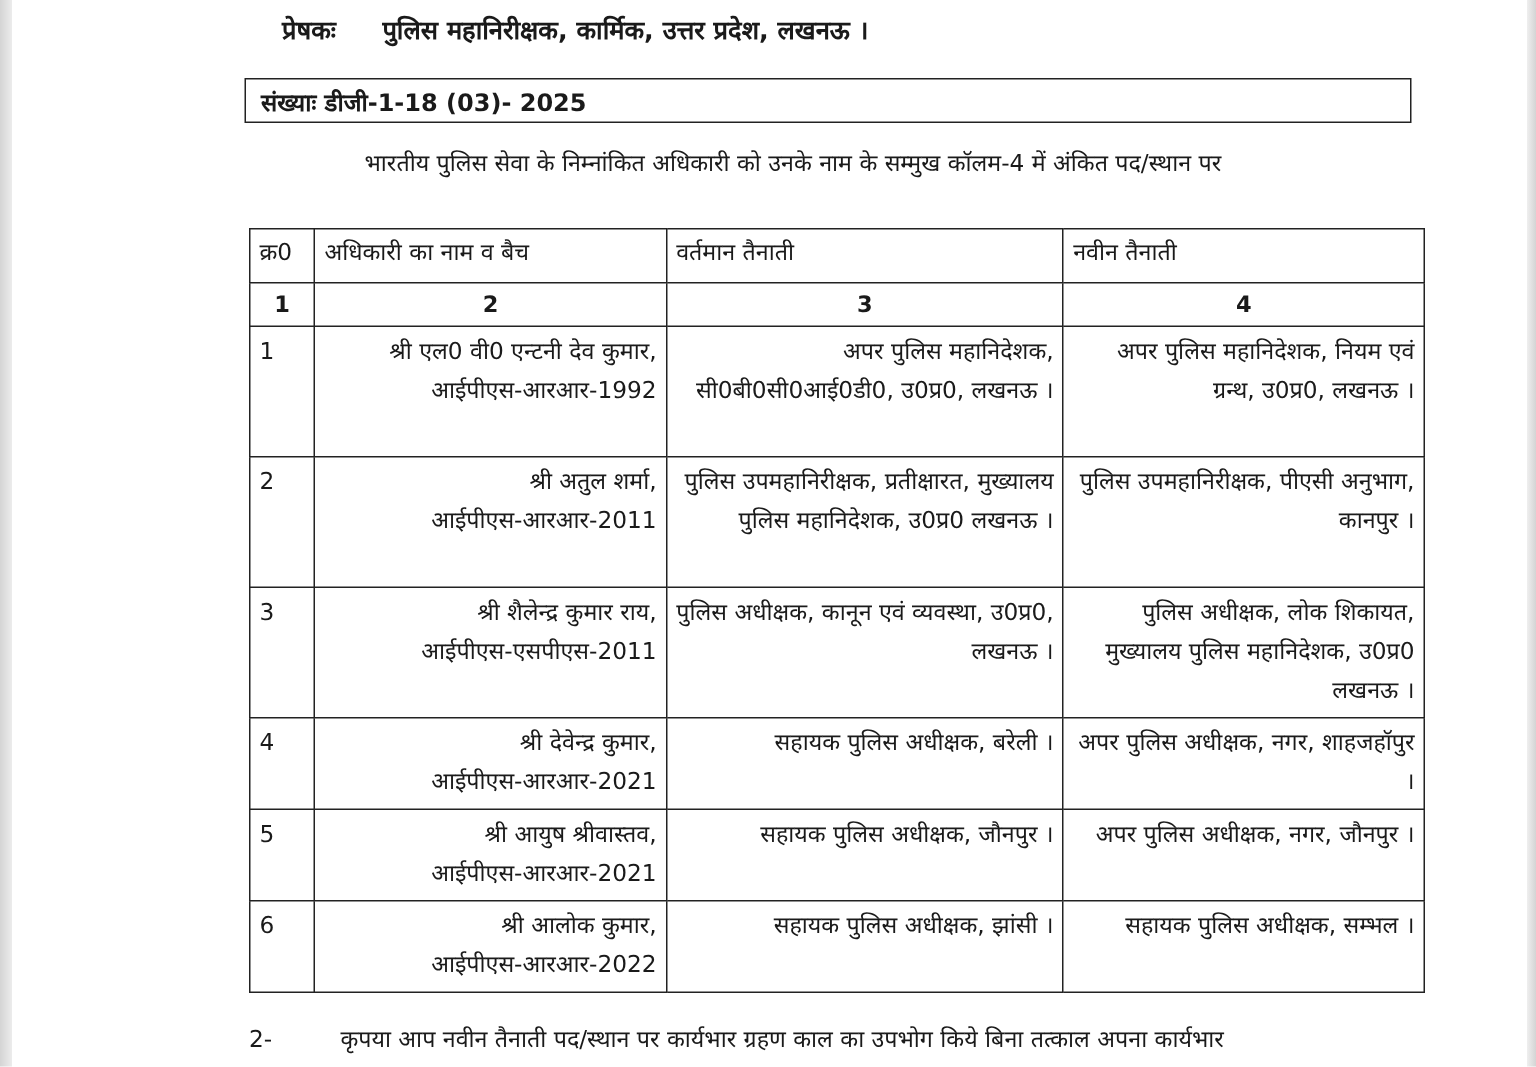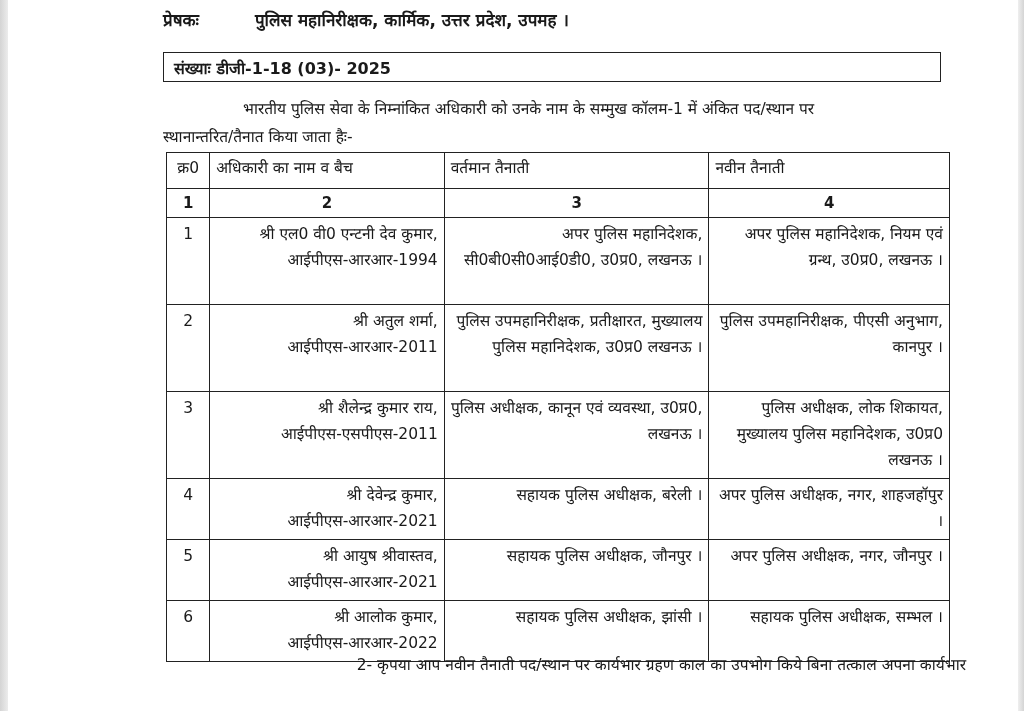--- a/index.html
+++ b/index.html
@@ -17,21 +17,21 @@
   .edge-right {
     position: absolute; right: 0; top: 0; width: 6px; height: 711px;
     background: linear-gradient(to left, #d4d4d4, #efefef);
   }
   .page { position: absolute; left: 0; top: 0; width: 1024px; height: 711px; }
 
   .sender {
     position: absolute; left: 163px; top: 8px;
     font-size: 17px; font-weight: bold; white-space: nowrap;
   }
-  .sender .lbl { display: inline-block; width: 86px; }
+  .sender .lbl { display: inline-block; width: 86px; text-align: center; }
 
   .ref-box {
     position: absolute; left: 163px; top: 52px; width: 778px; height: 30px;
     border: 1.5px solid #222; box-sizing: border-box;
     font-size: 16px; font-weight: bold;
   }
   .ref-box .num { position: absolute; left: 10px; top: 4px; }
   .ref-box .date { position: absolute; right: 10px; top: 3px; white-space: pre; }
 
   .intro {
@@ -44,53 +44,52 @@
   table.posting {
     position: absolute; left: 166px; top: 152px; width: 784px;
     border-collapse: collapse; font-size: 15.5px;
   }
   table.posting td, table.posting th {
     border: 1.5px solid #222; vertical-align: top;
     padding: 3px 6px; line-height: 26px; text-align: right;
   }
   table.posting th { font-weight: normal; text-align: left; height: 30px; padding-top: 2px; }
   table.posting .idx { text-align: center; font-weight: bold; font-size: 15px; height: 26px; padding: 1px; }
-  table.posting .sn { text-align: center; width: 30px; }
+  table.posting .sn { text-align: left; width: 30px; }
   table.posting .c2 { width: 220px; }
   table.posting .c3 { width: 250px; }
   table.posting .c4 { width: 226px; }
   .row-tall td { height: 80px; }
   .row-mid td { height: 54px; }
 
   .para2 {
-    position: absolute; left: 166px; top: 653px; width: 800px;
-    font-size: 15.5px; white-space: nowrap; text-align: right;
+    position: absolute; left: 166px; top: 681px; width: 800px;
+    font-size: 15.5px; white-space: nowrap;
   }
   .para2 .pn { display: inline-block; width: 56px; }
 </style>
 </head>
 <body>
 
 <div class="edge-left"></div>
 <div class="edge-right"></div>
 
 <div class="page">
 
   <div class="sender">
     <span class="lbl">प्रेषकः</span>
-    <span>पुलिस महानिरीक्षक, कार्मिक, उत्तर प्रदेश, उपमह ।</span>
+    <span>पुलिस महानिरीक्षक, कार्मिक, उत्तर प्रदेश, लखनऊ ।</span>
   </div>
 
   <div class="ref-box">
     <span class="num">संख्याः डीजी-1-18 (03)- 2025</span>
   </div>
 
   <div class="intro">
-    <div class="l1">भारतीय पुलिस सेवा के निम्नांकित अधिकारी को उनके नाम के सम्मुख कॉलम-1 में अंकित पद/स्थान पर</div>
-    <div class="l2">स्थानान्तरित/तैनात किया जाता हैः-</div>
+    <div class="l1">भारतीय पुलिस सेवा के निम्नांकित अधिकारी को उनके नाम के सम्मुख कॉलम-4 में अंकित पद/स्थान पर</div>
   </div>
 
   <table class="posting">
     <tbody>
         <tr>
       <th class="sn">क्र0</th>
       <th class="c2">अधिकारी का नाम व बैच</th>
       <th class="c3">वर्तमान तैनाती</th>
       <th class="c4">नवीन तैनाती</th>
     </tr>
@@ -98,21 +97,21 @@
       <td class="idx">1</td>
       <td class="idx">2</td>
       <td class="idx">3</td>
       <td class="idx">4</td>
     </tr>
 
     <tr class="row-tall">
       <td class="sn">1</td>
       <td>
         <div>श्री एल0 वी0 एन्टनी देव कुमार,</div>
-        <div>आईपीएस-आरआर-1994</div>
+        <div>आईपीएस-आरआर-1992</div>
       </td>
       <td>अपर पुलिस महानिदेशक, सी0बी0सी0आई0डी0, उ0प्र0, लखनऊ ।</td>
       <td>अपर पुलिस महानिदेशक, नियम एवं ग्रन्थ, उ0प्र0, लखनऊ ।</td>
     </tr>
 
     <tr class="row-tall">
       <td class="sn">2</td>
       <td>
         <div>श्री अतुल शर्मा,</div>
         <div>आईपीएस-आरआर-2011</div>

